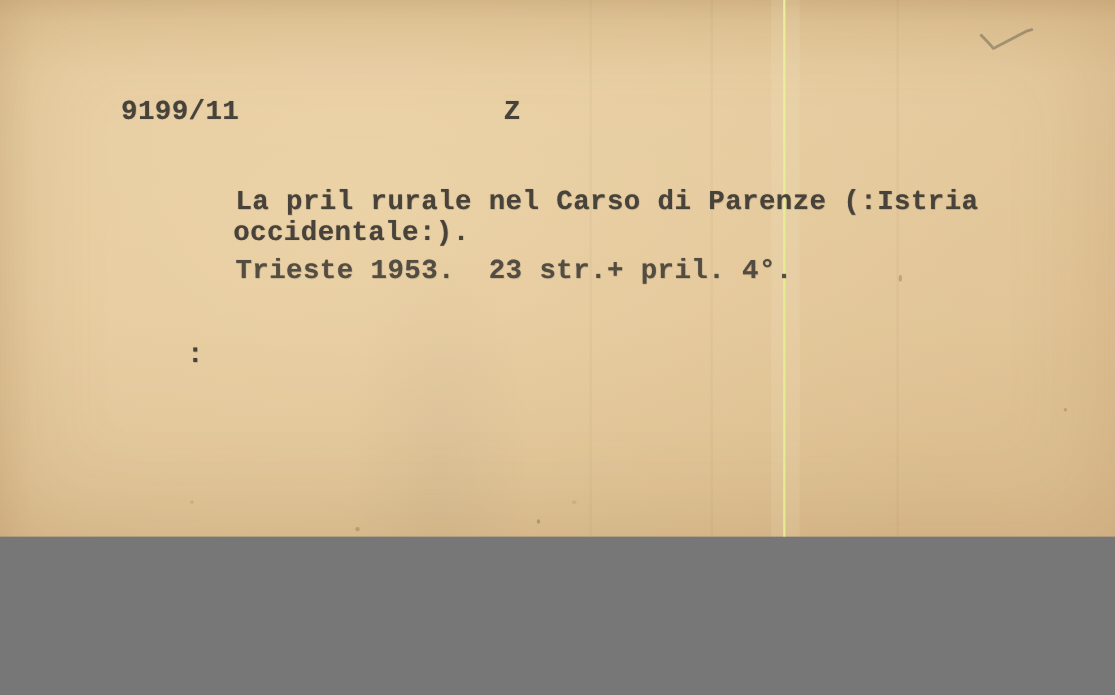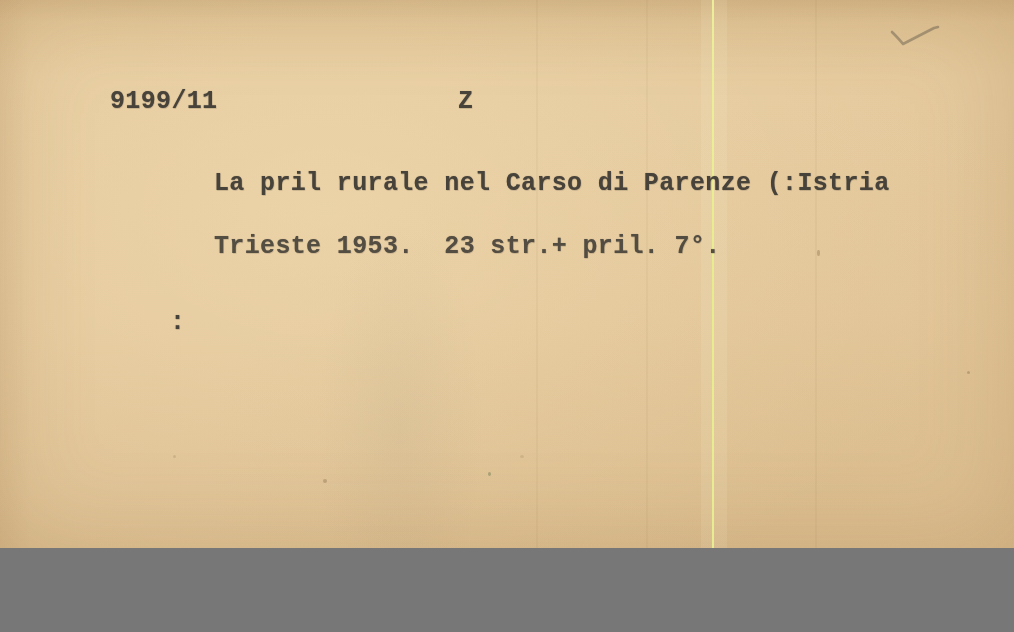--- a/index.html
+++ b/index.html
@@ -3,21 +3,21 @@
 <meta charset="utf-8">
 <style>
   html, body {
     margin: 0;
     padding: 0;
     background: #777;
   }
   #card {
     position: relative;
     width: 1014px;
-    height: 548px;
+    height: 488px;
     overflow: hidden;
     font-family: "Liberation Mono", "DejaVu Sans Mono", monospace;
     color: #47423a;
     background:
       radial-gradient(120px 300px at 400px 430px, rgba(125,115,100,0.07), rgba(125,115,100,0) 70%),
       radial-gradient(1100px 700px at 32% 38%, rgba(255,238,196,0.28), rgba(255,238,196,0) 62%),
       radial-gradient(900px 520px at 82% 85%, rgba(205,170,115,0.16), rgba(205,170,115,0) 70%),
       linear-gradient(180deg, rgba(140,100,55,0.10) 0%, rgba(140,100,55,0) 4%),
       linear-gradient(90deg, rgba(140,100,55,0.08) 0%, rgba(140,100,55,0) 3%),
       linear-gradient(180deg, #ddc091 0%, #e4c99d 14%, #e3c79b 58%, #dcbf92 100%);
@@ -83,22 +83,23 @@
     <path d="M4 8 C7 11, 12 16, 15 20 L46 4 L50 3" fill="none" stroke="rgba(100,92,78,0.48)" stroke-width="2.6" stroke-linecap="round" stroke-linejoin="round"></path>
   </svg>
 
   <div class="line" style="left:110px; top:88px">9199/11</div>
 
   <div class="line" style="left:458px; top:88px">Z</div>
 
 
   <div class="line" style="left:214px; top:170px">La pril rurale nel Carso di Parenze (:Istria</div>
 
+  <div class="line" style="left:212px; top:198px">occidentale:).</div>
 
-  <div class="line faded" style="left:214px; top:233px">Trieste 1953.  23 str.+ pril. 7°.</div>
+  <div class="line faded" style="left:214px; top:233px">Trieste 1953.  23 str.+ pril. 4°.</div>
 
   <div class="line" style="left:170px; top:309px">:</div>
 
 
 
   <div class="speck" style="left:323px; top:479px; width:4px; height:4px"></div>
   <div class="speck" style="left:967px; top:371px; width:3px; height:3px"></div>
   <div class="speck" style="left:817px; top:250px; width:3px; height:6px; border-radius:40%"></div>
   <div class="speck" style="left:173px; top:455px; width:3px; height:3px; opacity:0.6"></div>
   <div class="speck" style="left:520px; top:455px; width:4px; height:3px; opacity:0.5"></div>

